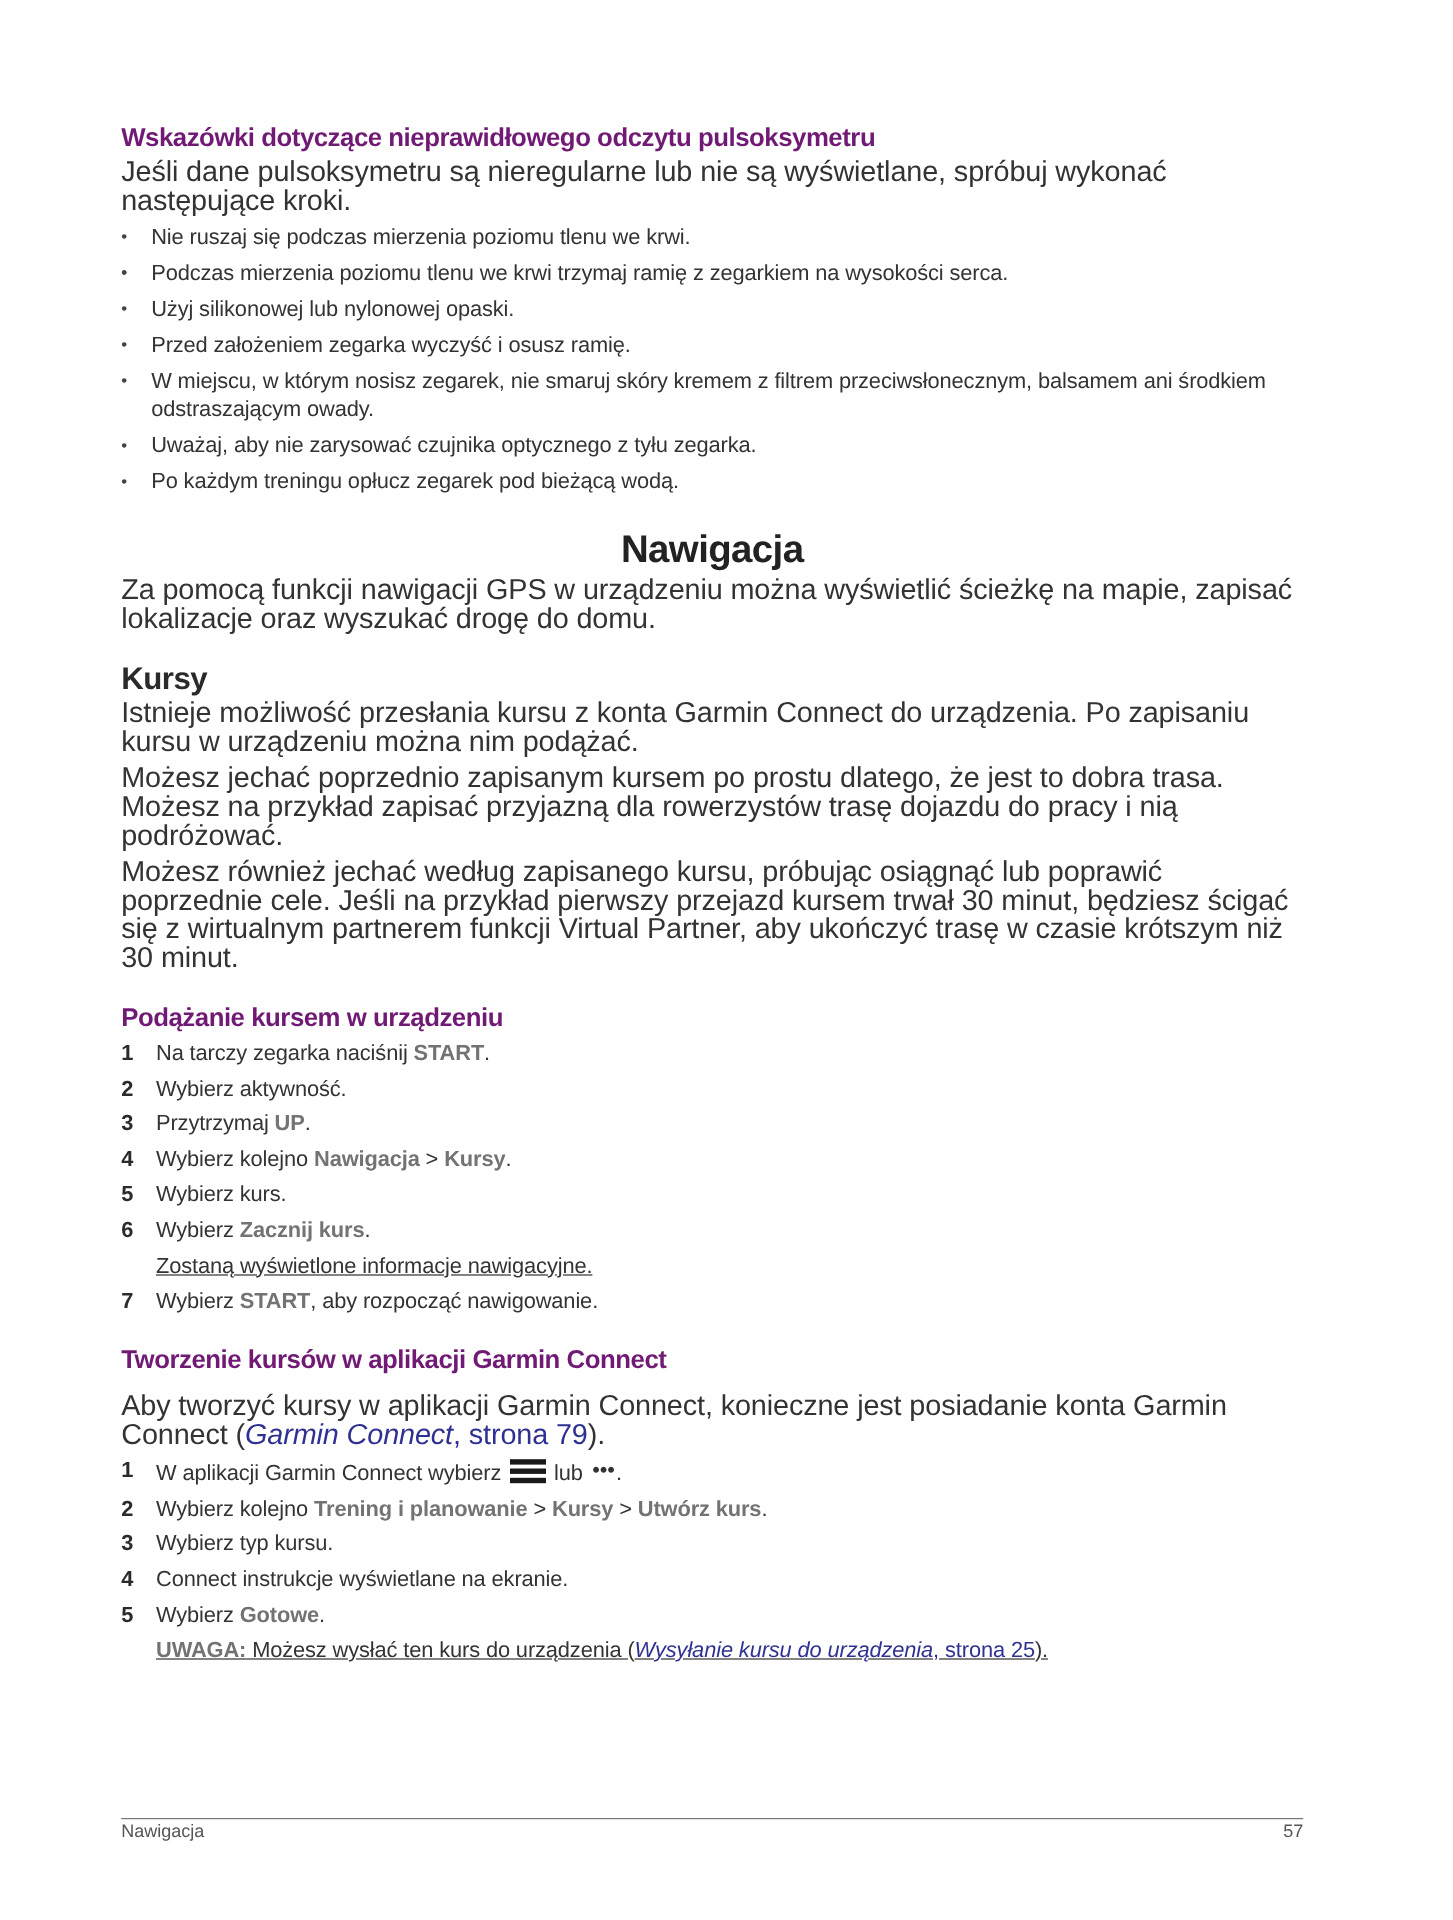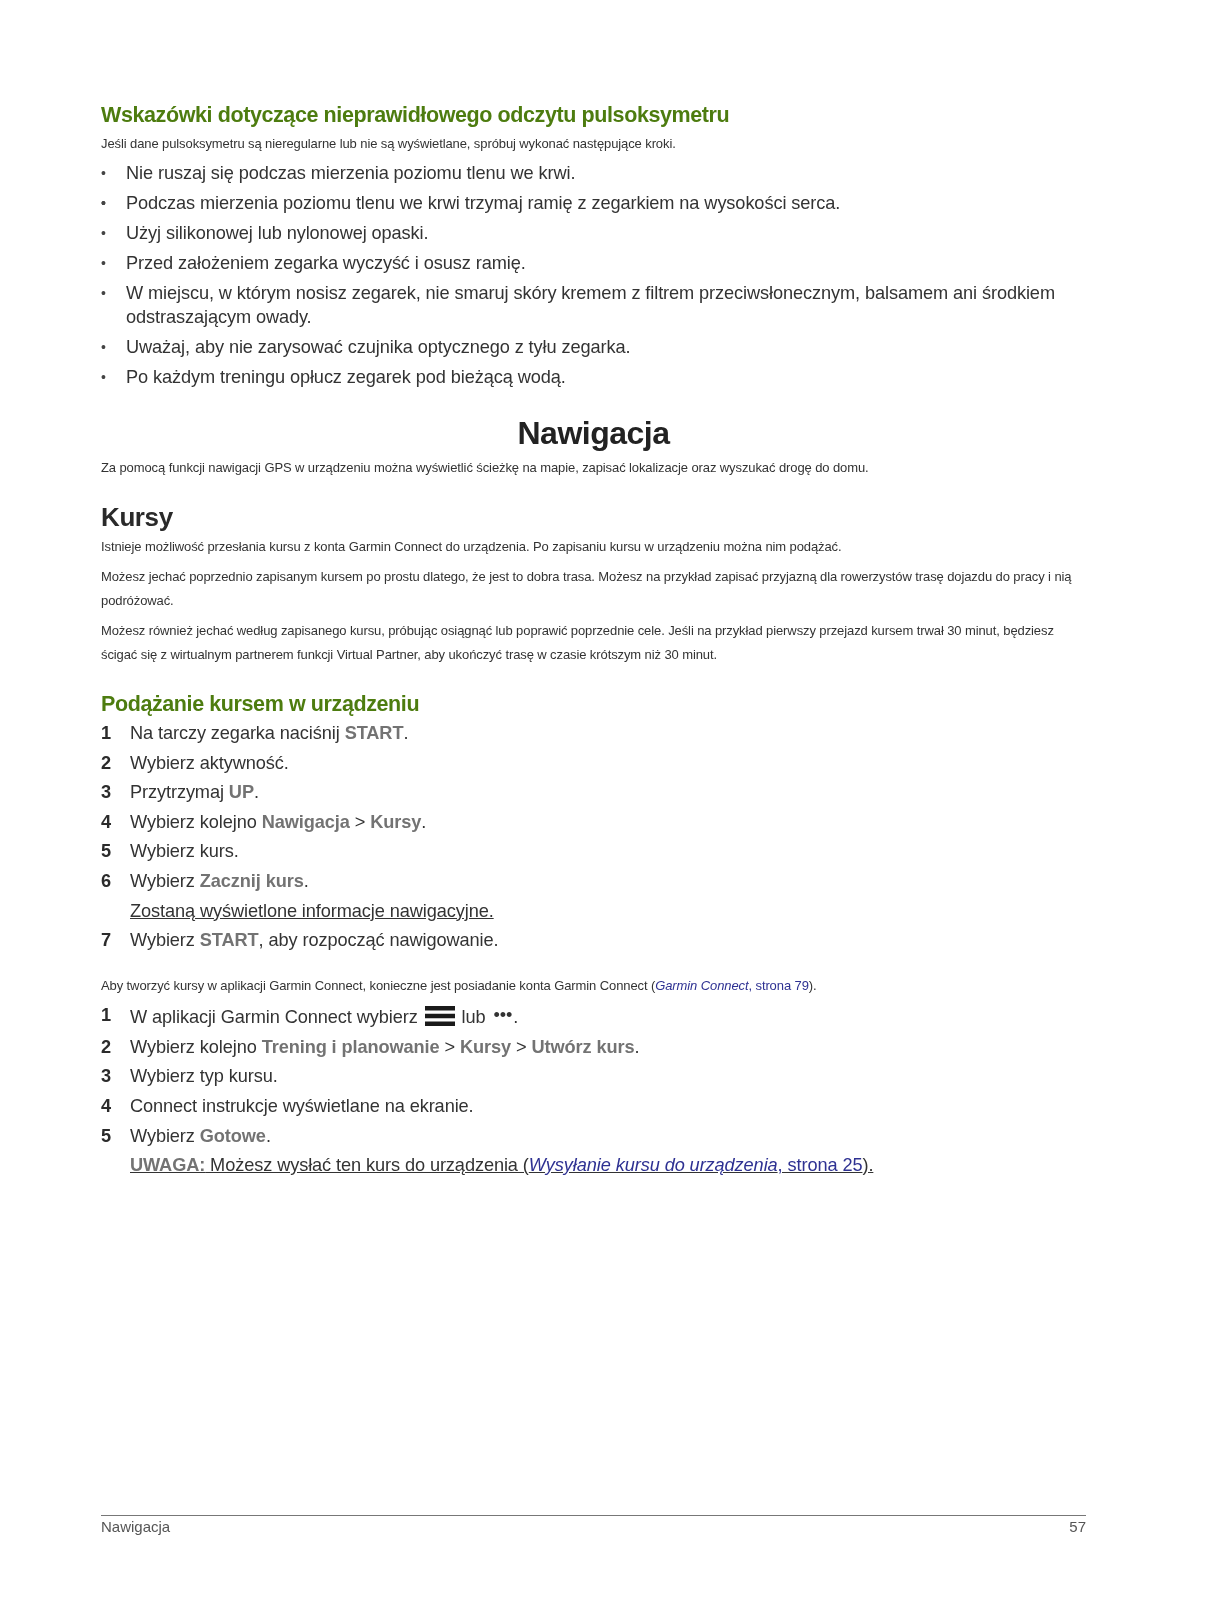--- a/index.html
+++ b/index.html
@@ -18,21 +18,21 @@
   .page {
     position: absolute;
     left: 101px;
     top: 100px;
     width: 985px;
   }
   .h3 {
     font-family: "Liberation Sans", sans-serif;
     font-weight: bold;
     font-size: 21.5px;
-    color: #4d7c0f;
+    color: #701a75;
     margin: 0;
     line-height: 30px;
     letter-spacing: -0.4px;
   }
   .h2 {
     font-family: "Liberation Sans", sans-serif;
     font-weight: bold;
     font-size: 26px;
     color: #2a2a2a;
     margin: 0;
@@ -44,21 +44,21 @@
     font-weight: bold;
     font-size: 32px;
     color: #222222;
     text-align: center;
     margin: 0;
     line-height: 44px;
     letter-spacing: -0.5px;
   }
   p {
     margin: 0;
-    font-size: 13px;
+    font-size: 24px;
     line-height: 24px;
     color: #333333;
     letter-spacing: -0.1px;
   }
   .para-gap { margin-top: 6px; }
   ul.bullets {
     list-style: none;
     margin: 5px 0 0 0;
     padding: 0;
   }
@@ -191,20 +191,21 @@
       <li class="sub">
         <span>Zostaną wyświetlone informacje nawigacyjne.</span>
       </li>
       <li>
         <span class="num">7</span><span>Wybierz </span><b>START</b><span>, aby rozpocząć nawigowanie.</span>
       </li>
     </ol>
   </section>
 
   <section style="margin-top:22px">
+    <h3 class="h3">Tworzenie kursów w aplikacji Garmin Connect</h3>
     <p style="margin-top:12px">
       <span>Aby tworzyć kursy w aplikacji Garmin Connect, konieczne jest posiadanie konta Garmin Connect (</span><a class="link"><i>Garmin Connect</i><span>, strona 79</span></a><span>).</span>
     </p>
     <ol class="steps">
       <li>
         <span class="num">1</span><span>W aplikacji Garmin Connect wybierz </span><svg class="icon-menu" viewBox="0 0 30 22">
             <rect x="0" y="1" width="30" height="4.5" fill="#1a1a1a"></rect>
             <rect x="0" y="8.75" width="30" height="4.5" fill="#1a1a1a"></rect>
             <rect x="0" y="16.5" width="30" height="4.5" fill="#1a1a1a"></rect>
           </svg><span> lub </span><span class="icon-dots">•••</span><span>.</span>

